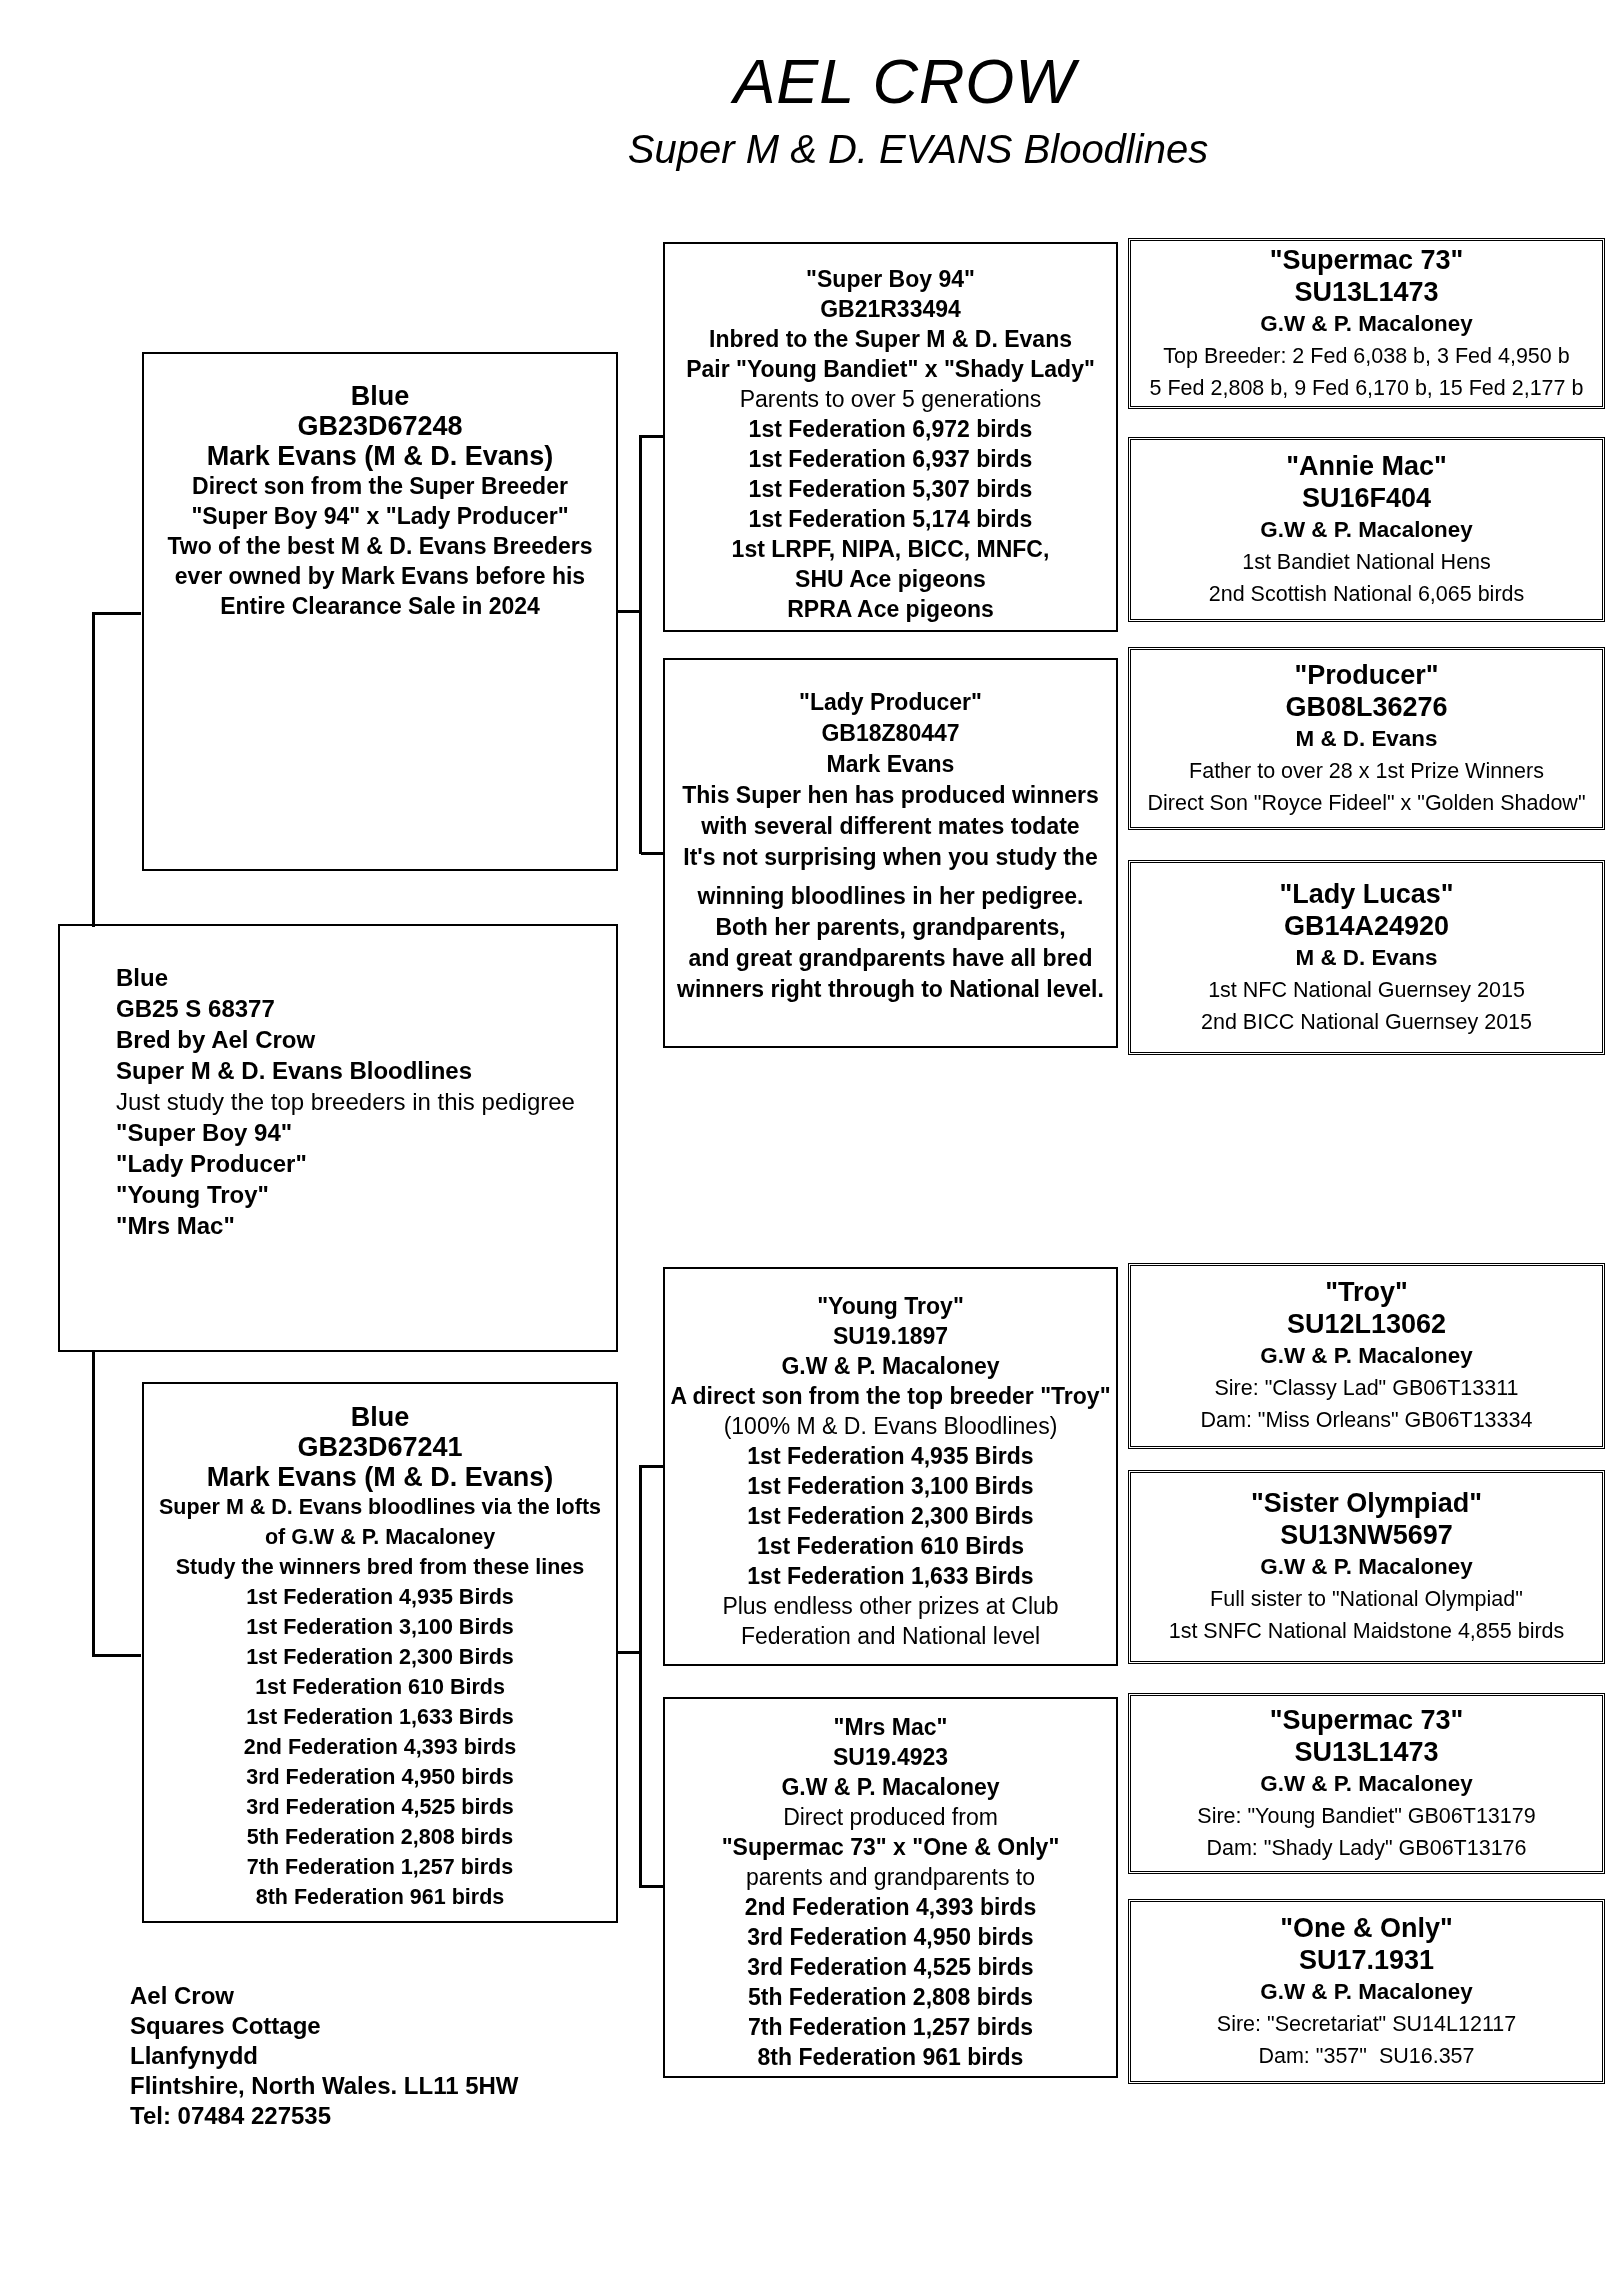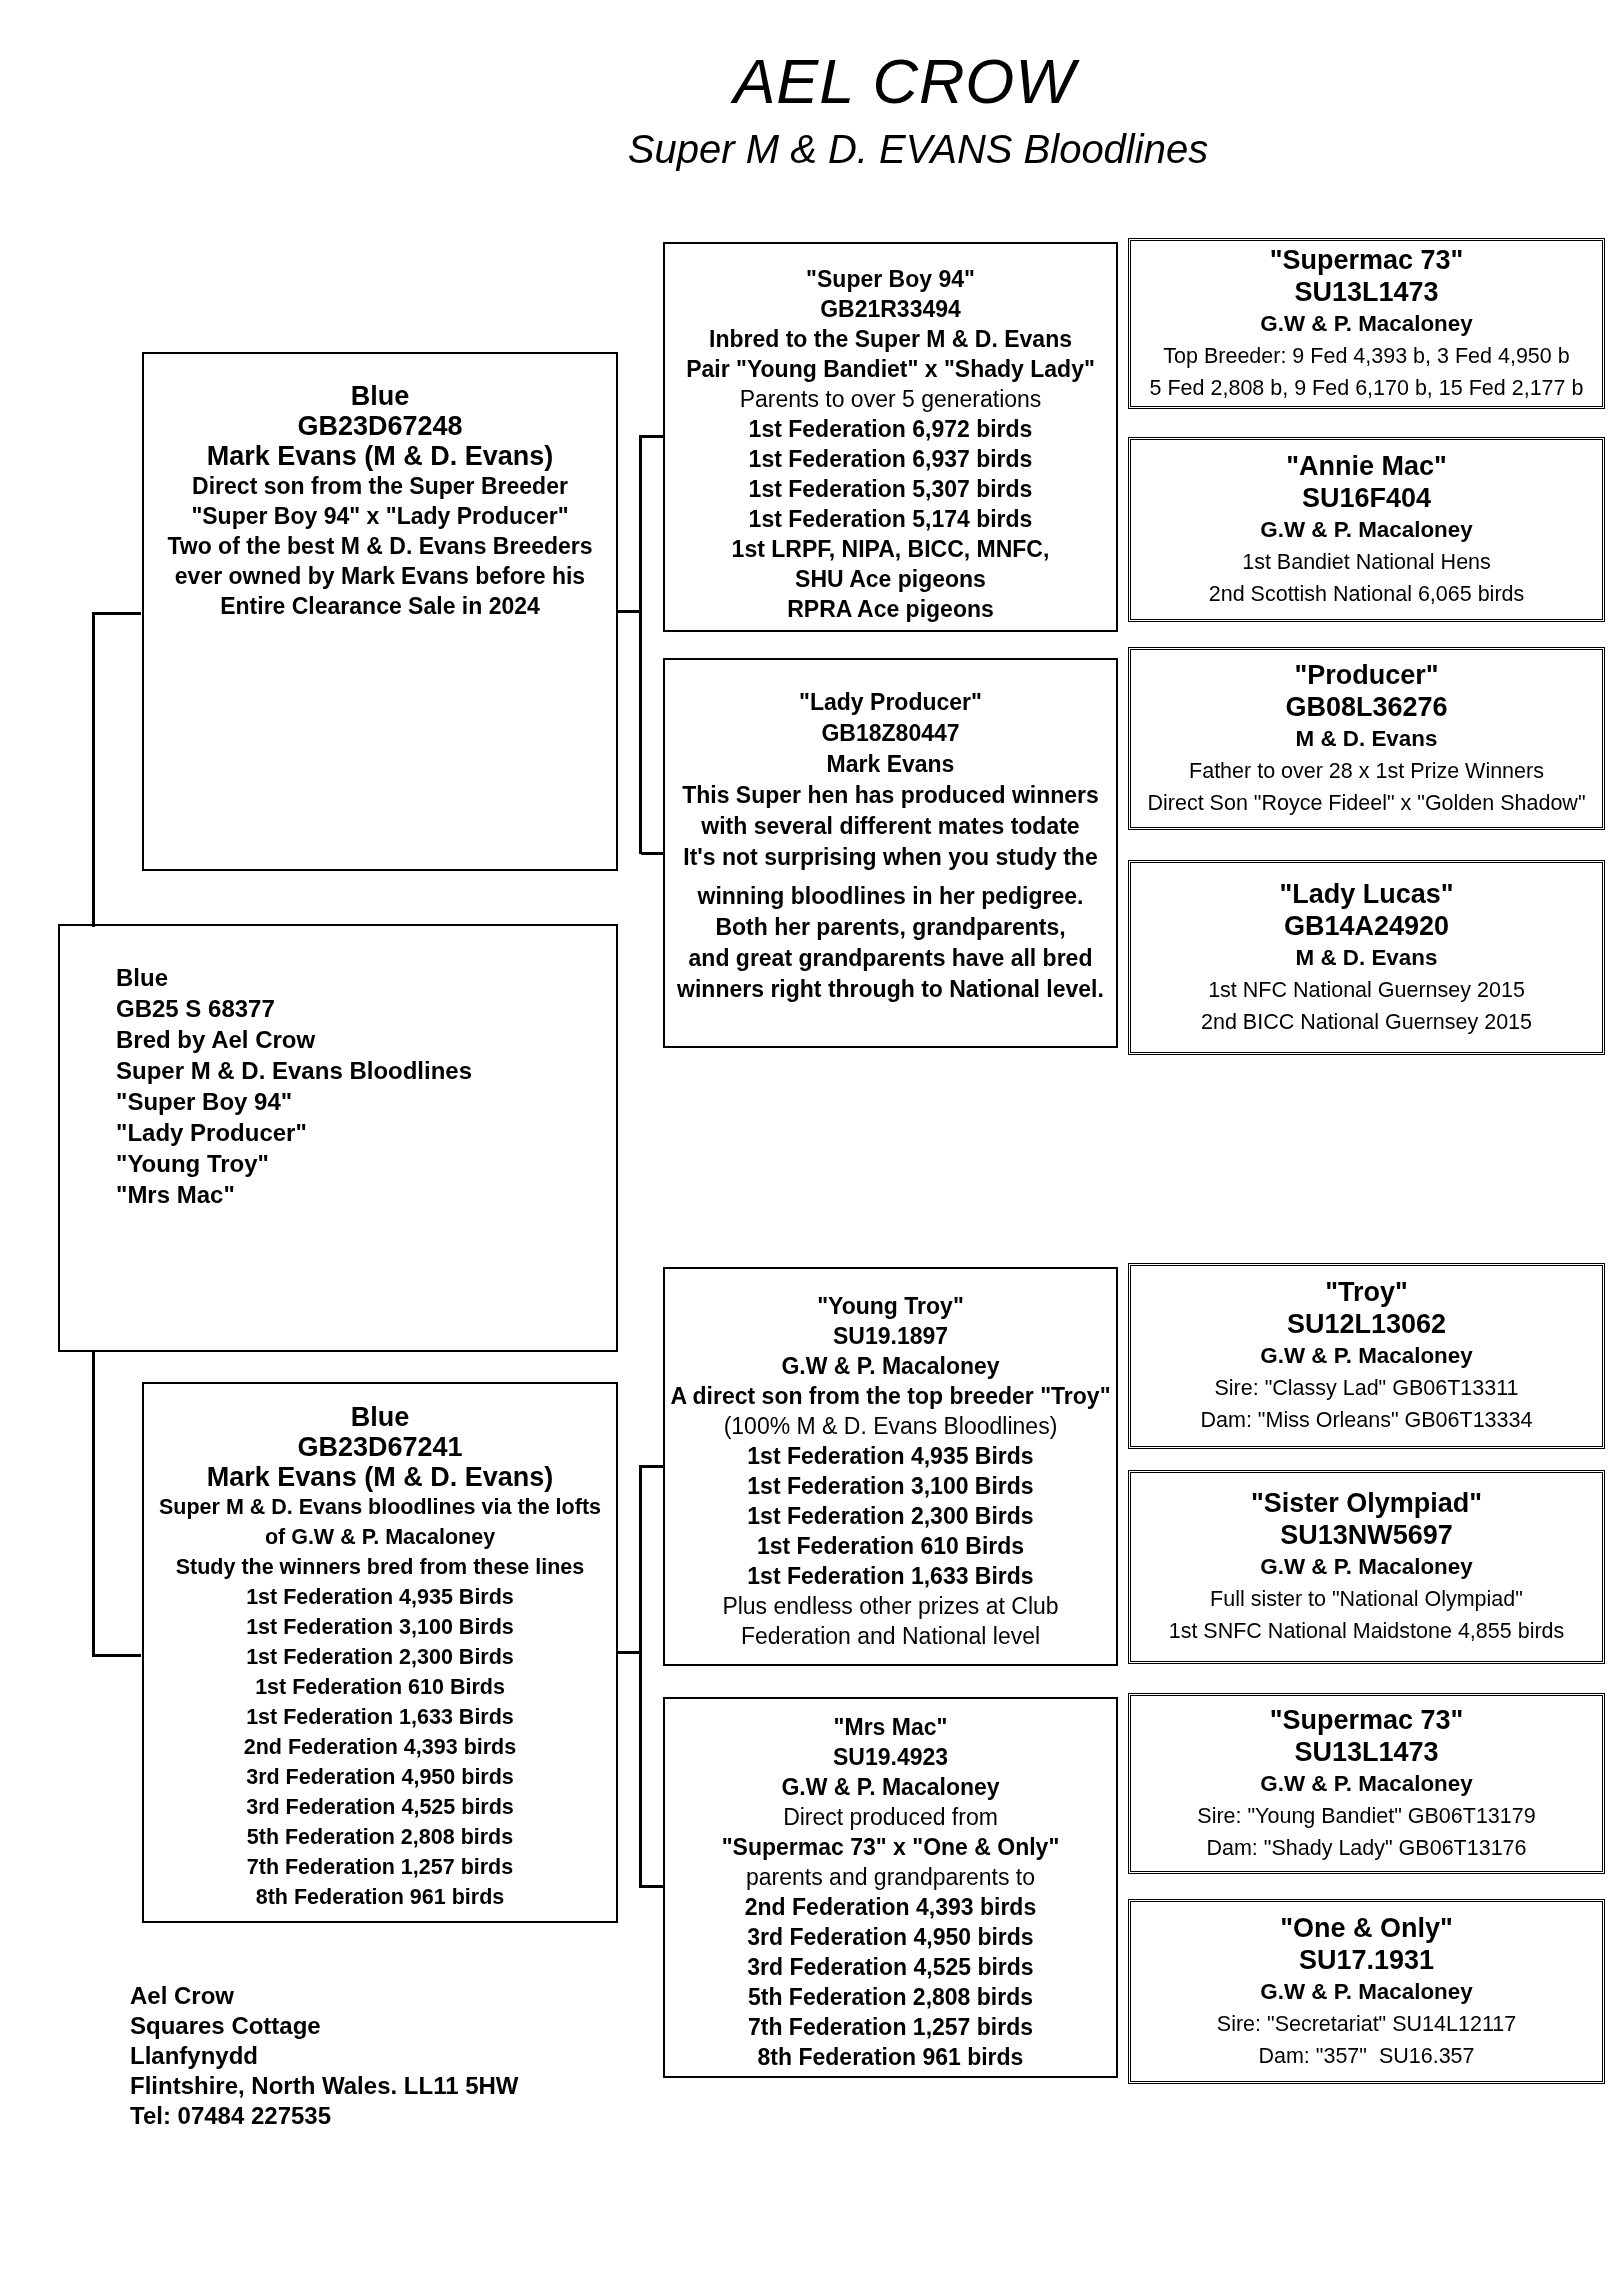--- a/index.html
+++ b/index.html
@@ -82,20 +82,21 @@
 <div id="canvas">
 
   <div class="title">AEL CROW</div>
   <div class="subtitle">Super M &amp; D. EVANS Bloodlines</div>
 
   <div id="bx-subject" class="pbox">
       <div class="ln h">Blue</div>
       <div class="ln h">GB25 S 68377</div>
       <div class="ln h">Bred by Ael Crow</div>
       <div class="ln h">Super M &amp; D. Evans Bloodlines</div>
+      <div class="ln r">Just study the top breeders in this pedigree</div>
       <div class="ln h">"Super Boy 94"</div>
       <div class="ln h">"Lady Producer"</div>
       <div class="ln h">"Young Troy"</div>
       <div class="ln h">"Mrs Mac"</div>
     </div>
 
   <div id="bx-sire" class="pbox">
       <div class="ln h">Blue</div>
       <div class="ln h">GB23D67248</div>
       <div class="ln h">Mark Evans (M &amp; D. Evans)</div>
@@ -177,21 +178,21 @@
       <div class="ln b">3rd Federation 4,525 birds</div>
       <div class="ln b">5th Federation 2,808 birds</div>
       <div class="ln b">7th Federation 1,257 birds</div>
       <div class="ln b">8th Federation 961 birds</div>
     </div>
 
   <div id="bx-supermac-top" class="pbox g2">
       <div class="ln h">"Supermac 73"</div>
       <div class="ln h">SU13L1473</div>
       <div class="ln o">G.W &amp; P. Macaloney</div>
-      <div class="ln r">Top Breeder: 9 Fed 4,393 b, 3 Fed 4,950 b</div>
+      <div class="ln r">Top Breeder: 2 Fed 6,038 b, 3 Fed 4,950 b</div>
       <div class="ln r">5 Fed 2,808 b, 9 Fed 6,170 b, 15 Fed 2,177 b</div>
     </div>
   <div id="bx-anniemac" class="pbox g2">
       <div class="ln h">"Annie Mac"</div>
       <div class="ln h">SU16F404</div>
       <div class="ln o">G.W &amp; P. Macaloney</div>
       <div class="ln r">1st Bandiet National Hens</div>
       <div class="ln r">2nd Scottish National 6,065 birds</div>
     </div>
   <div id="bx-producer" class="pbox g2">

